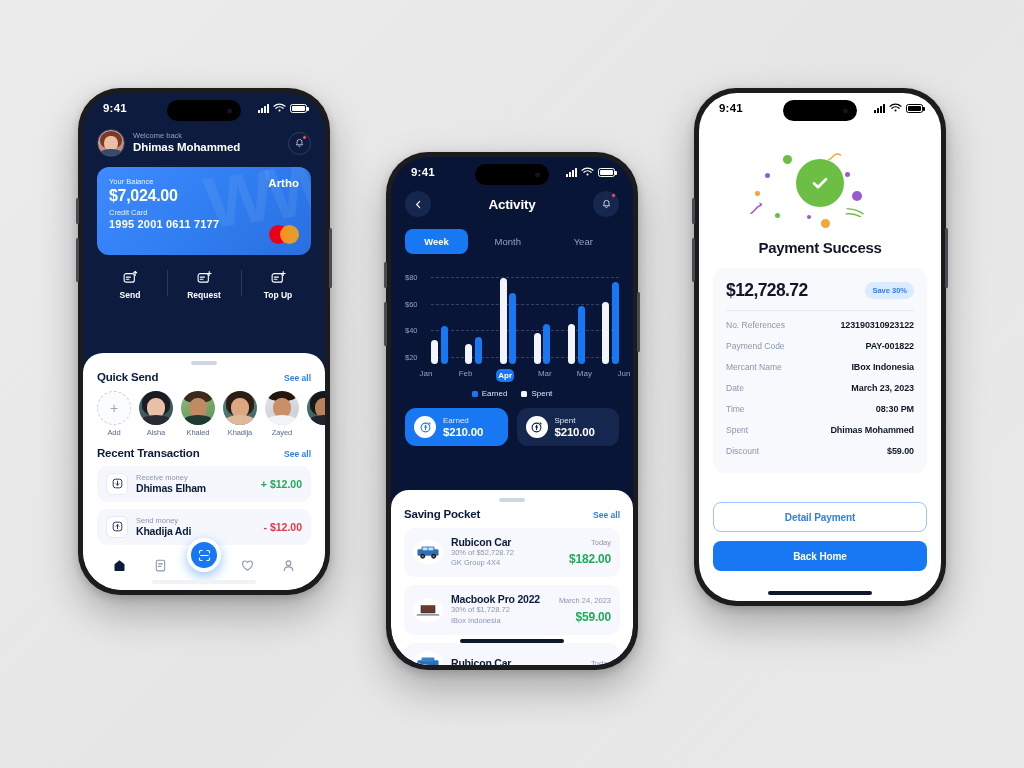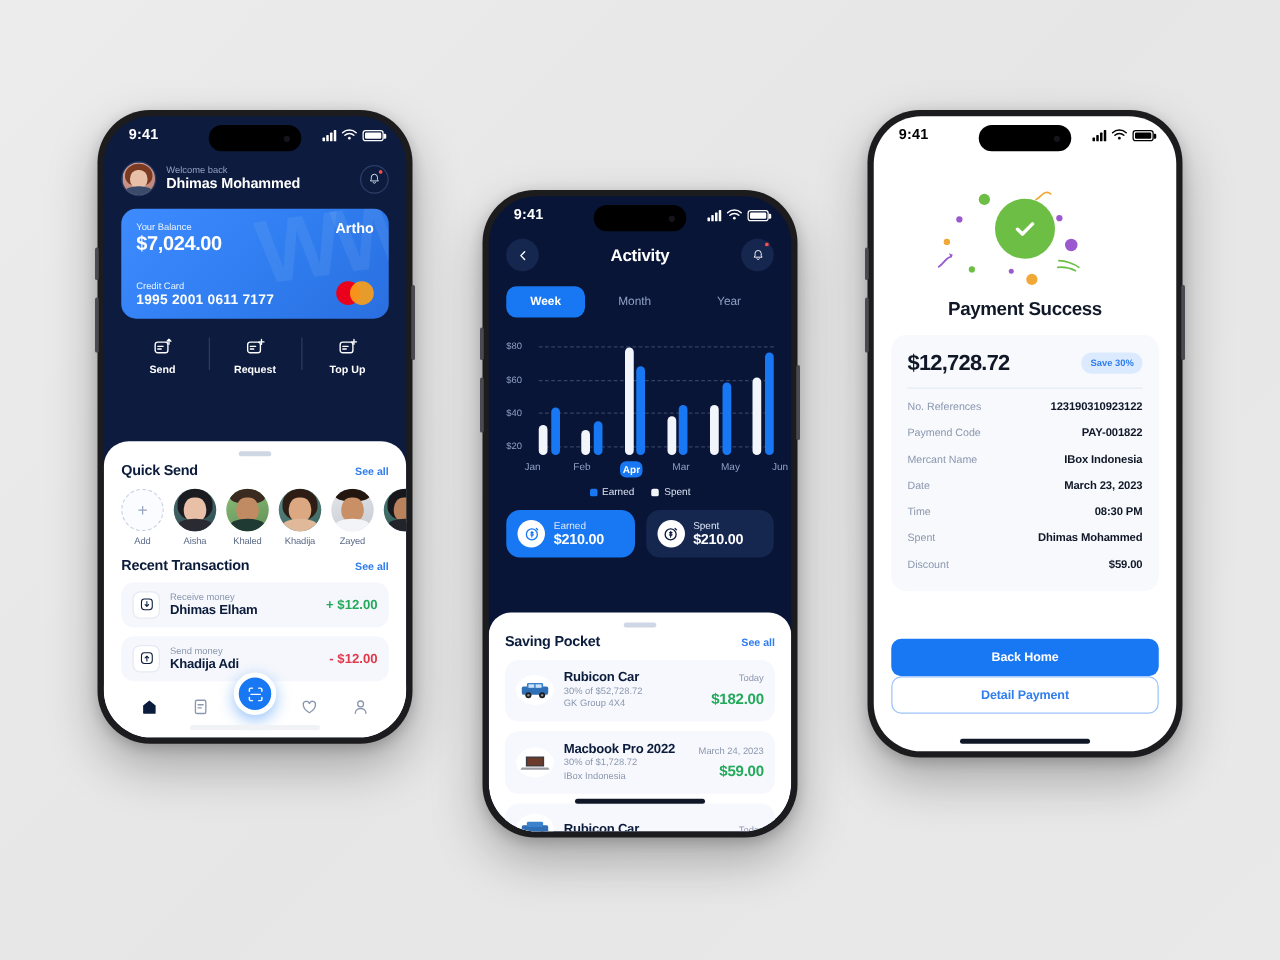--- a/index.html
+++ b/index.html
@@ -106,21 +106,21 @@
     padding: 10px 12px; position: relative; overflow: hidden; color:#fff;
   }
   .bal-card .wm {
     position:absolute; right:-18px; top:-8px; font-size:72px; font-weight:bold;
     color:rgba(255,255,255,.07); letter-spacing:-6px; line-height:1;
     transform:rotate(-8deg); pointer-events:none;
   }
   .bc-lbl { font-size:7.5px; opacity:.9; }
   .bc-amt { font-size:16px; font-weight:bold; letter-spacing:-.3px; margin-top:1px;}
   .bc-brand { position:absolute; right:12px; top:10px; font-size:11.5px; font-weight:bold;}
-  .bc-cc { position:absolute; left:12px; bottom:9px; }
+  .bc-cc { position:absolute; left:12px; bottom:25px; }
   .bc-num { font-size:11px; font-weight:bold; letter-spacing:.2px; margin-top:1px;}
   .mc { position:absolute; right:12px; bottom:11px; width:30px; height:19px; }
   .mc i { position:absolute; top:0; width:19px; height:19px; border-radius:50%; }
   .mc .r { left:0; background:#eb001b; }
   .mc .y { right:0; background:#f79e1b; mix-blend-mode:normal; opacity:.92;}
   .actions {
     display:flex; margin: 12px 10px 0 10px; color:#fff;
   }
   .act { flex:1; display:flex; flex-direction:column; align-items:center; gap:4px;
     position:relative; padding: 2px 0 6px; }
@@ -762,20 +762,20 @@
               <span class="det-v">Dhimas Mohammed</span>
             </div>
             <div class="det-row">
               <span class="det-k">Discount</span>
               <span class="det-v">$59.00</span>
             </div>
           </div>
       </div>
 
       <div class="p3-btns">
+        <div class="btn btn-out">Detail Payment</div>
         <div class="btn btn-fill">Back Home</div>
-        <div class="btn btn-out">Detail Payment</div>
       </div>
       <div class="home-ind" style="background:#101828"></div>
     </div>
   </div>
 
 </div>
 
 </body></html>

